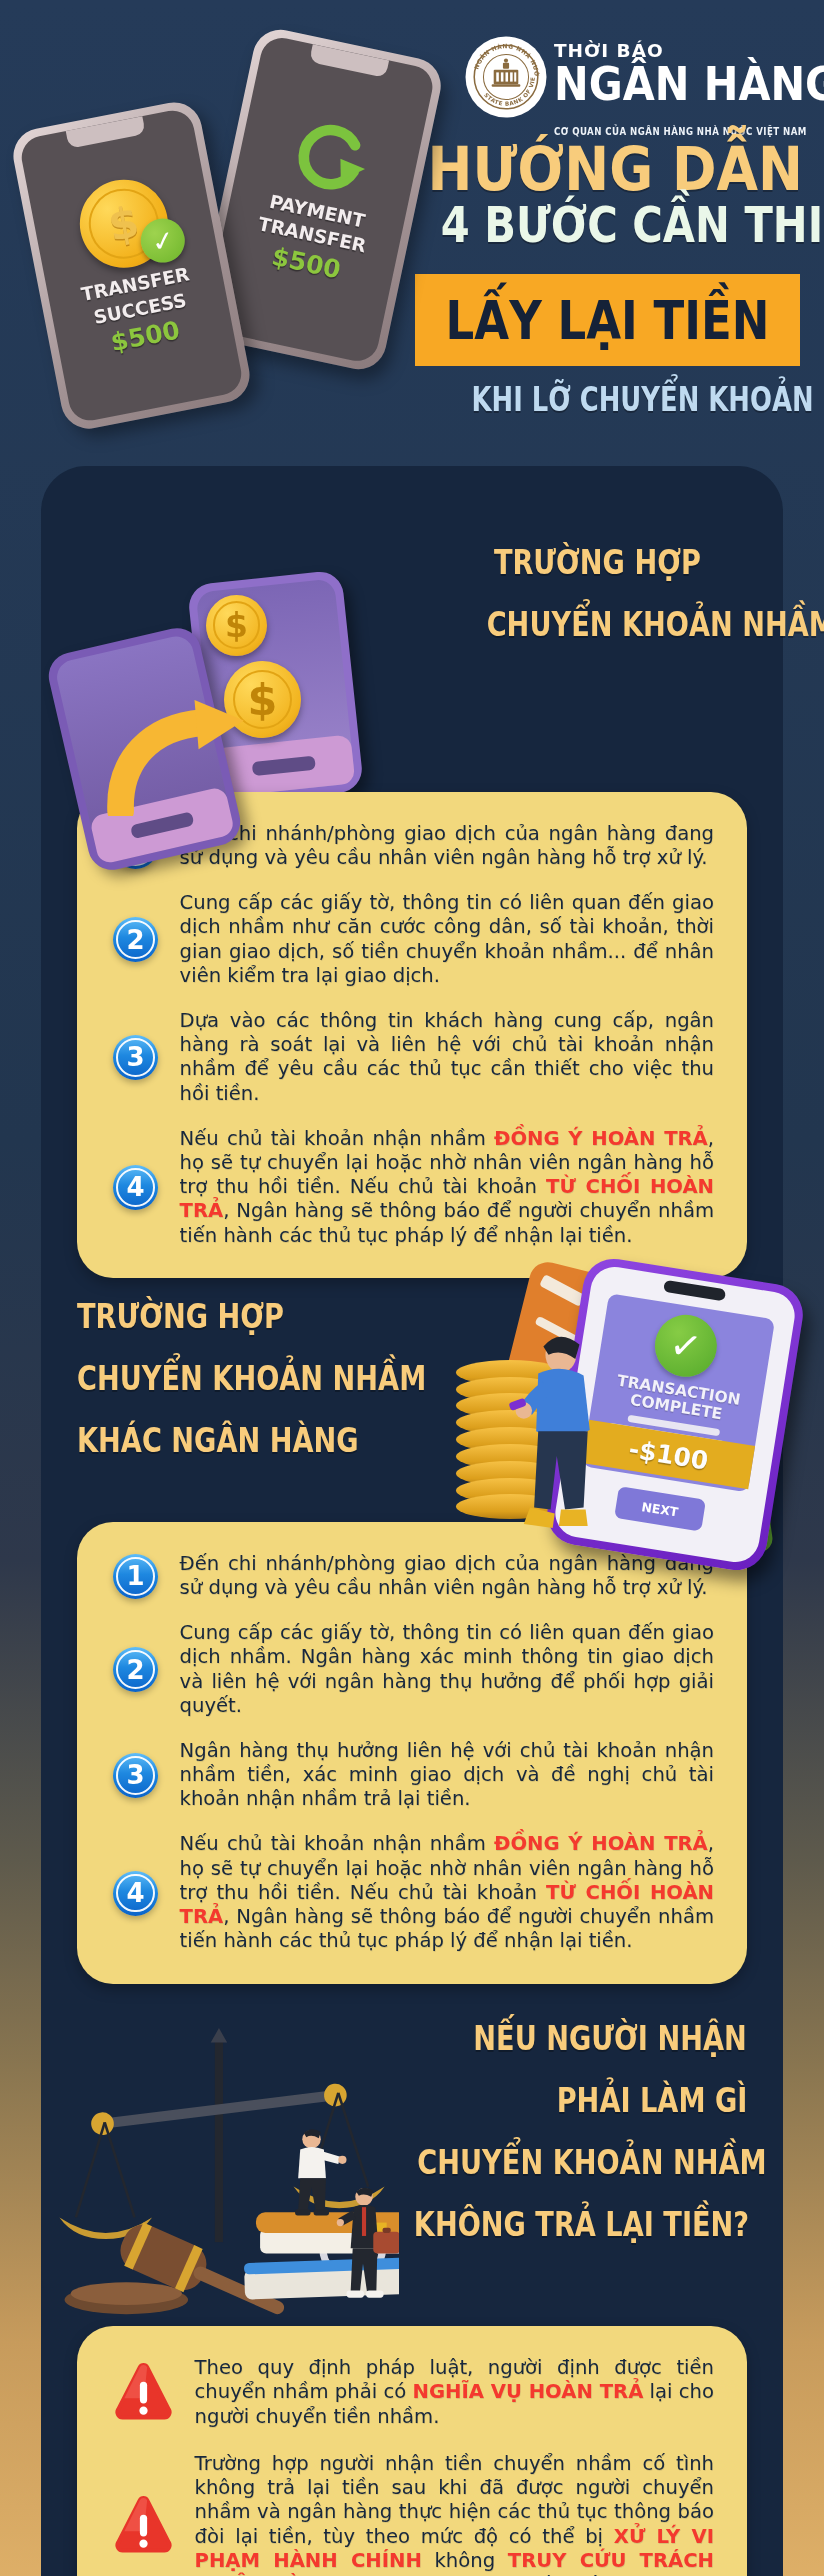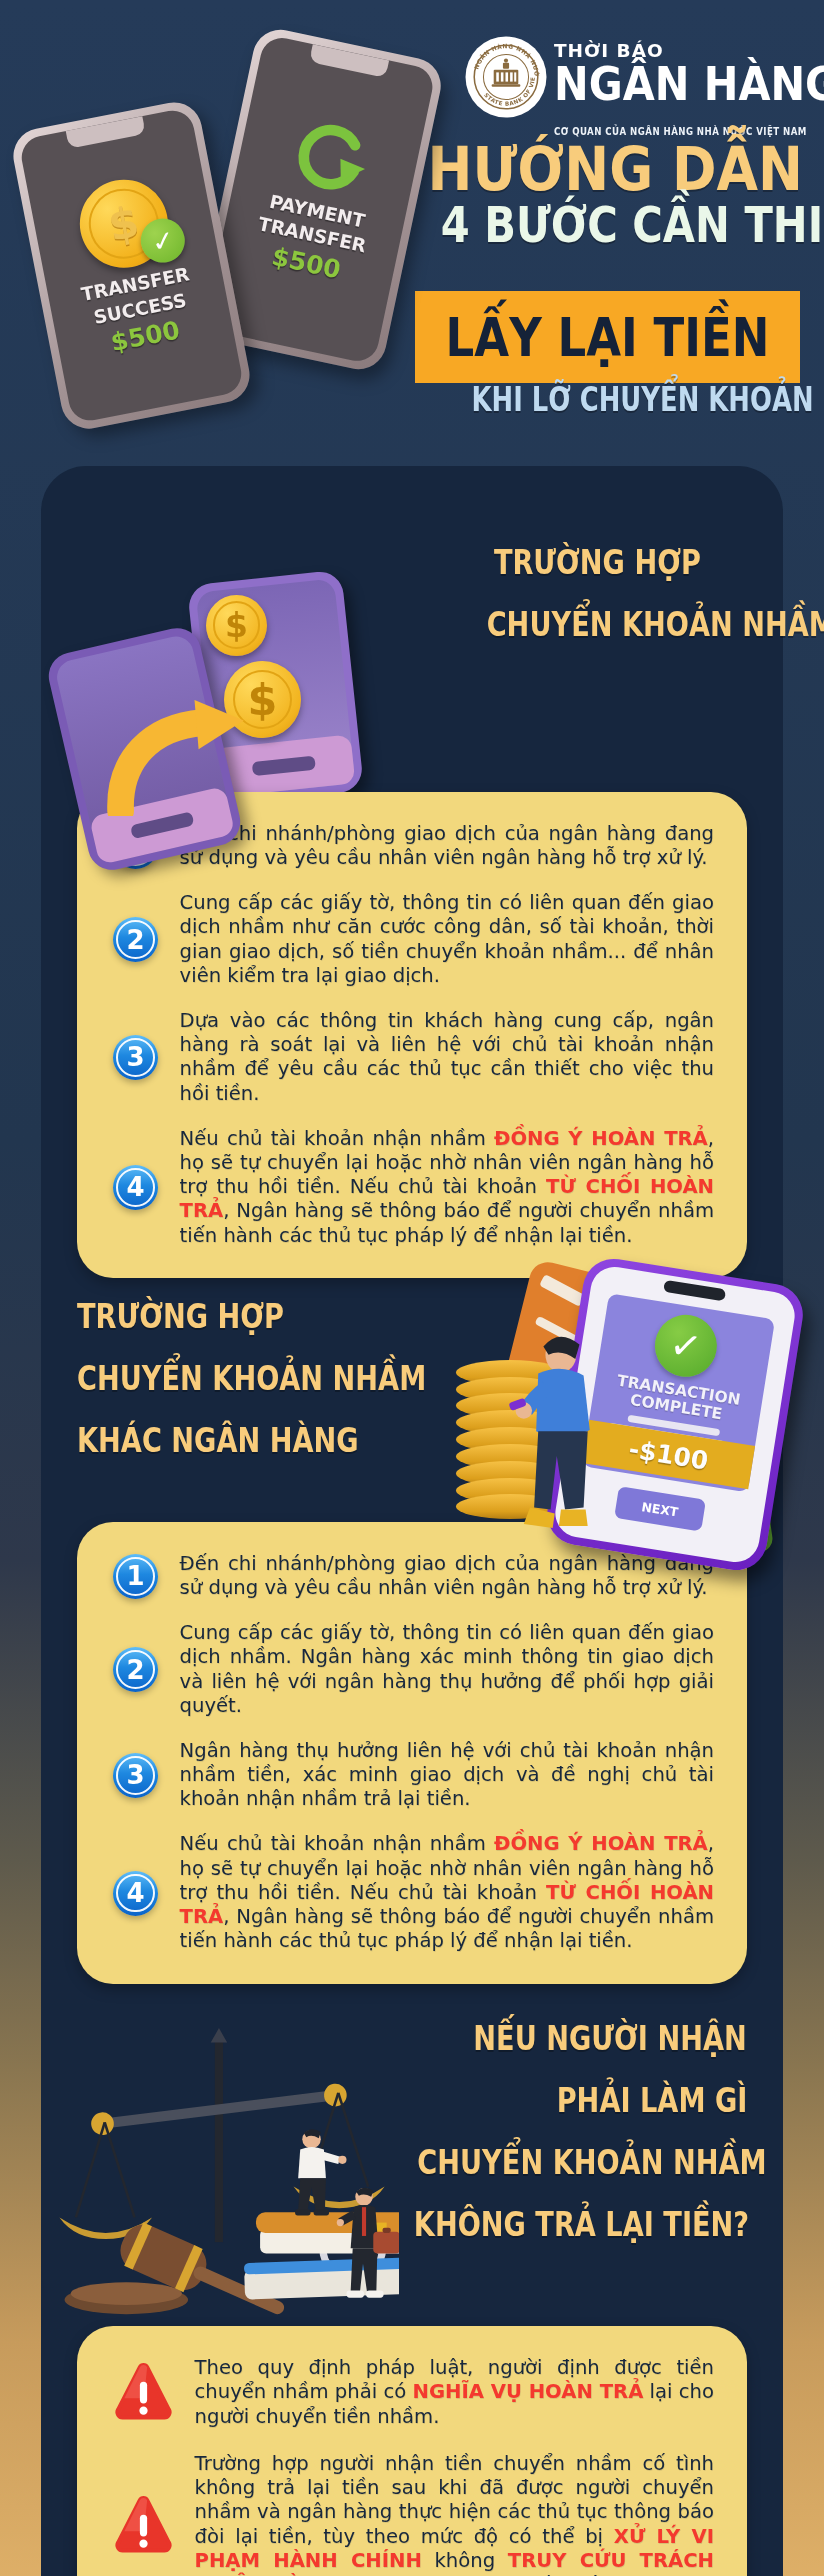--- a/index.html
+++ b/index.html
@@ -17,21 +17,21 @@
   
   .logo{left:465px;top:36px;width:82px;height:82px;}
   .mast{left:554px;top:40px;width:237px;color:#fff;}
   .mast .small{font-size:18.5px;font-weight:bold;letter-spacing:1px;}
   .mast .big{font-size:46px;font-weight:bold;line-height:1.02;letter-spacing:0px;}
   .mast .tag{font-size:9.8px;font-weight:bold;letter-spacing:0.5px;margin-top:18px;color:#EDF2F8;}
   
   .heroCol{left:402px;width:407px;text-align:right;color:#F8CC7C;}
   .hero1{top:133px;font-size:61px;font-weight:bold;text-shadow:0 2.1px 0 rgba(0,0,0,.28);}
   .hero2{top:197px;font-size:49px;font-weight:bold;color:#EAF7E9;text-shadow:0 2.1px 0 rgba(0,0,0,.30);}
-  .hero3box{left:415px;top:291px;width:385px;height:92px;background:#F8A824;display:flex;align-items:center;justify-content:center;}
+  .hero3box{left:415px;top:274px;width:385px;height:92px;background:#F8A824;display:flex;align-items:center;justify-content:center;}
   .hero3box .t{font-size:53px;font-weight:bold;color:#152238;}
   .hero4{top:379px;font-size:34px;font-weight:bold;color:#BFDAF0;text-shadow:0 2.1px 0 rgba(0,0,0,.30);}
   
   .heroArt{left:7.7px;top:13px;width:397px;height:384px;}
   .ph{position:absolute;border-radius:28px;background:linear-gradient(145deg,#E3D6D6,#A29294 60%,#8A7A7C);box-shadow:7.2px 9.3px 15.5px rgba(0,0,0,.35);padding:8.2px;}
   .phScreen{width:100%;height:100%;background:#575054;border-radius:21.6px;position:relative;display:flex;flex-direction:column;align-items:center;justify-content:center;gap:3.1px;}
   .phScreen::before{content:"";position:absolute;top:0;left:50%;transform:translateX(-50%);width:45%;height:17.5px;background:#CDBFC0;border-radius:0 0 10.3px 10.3px;}
   .phR{left:216px;top:28px;width:175px;height:301px;transform:rotate(12deg);z-index:1;}
   .phL{left:28px;top:100px;width:175px;height:289px;transform:rotate(-11deg);z-index:2;}
   .phTxt{color:#F3EDEE;font-weight:bold;font-size:18.5px;line-height:1.15;text-shadow:0 1.5px 1px rgba(0,0,0,.4);}

